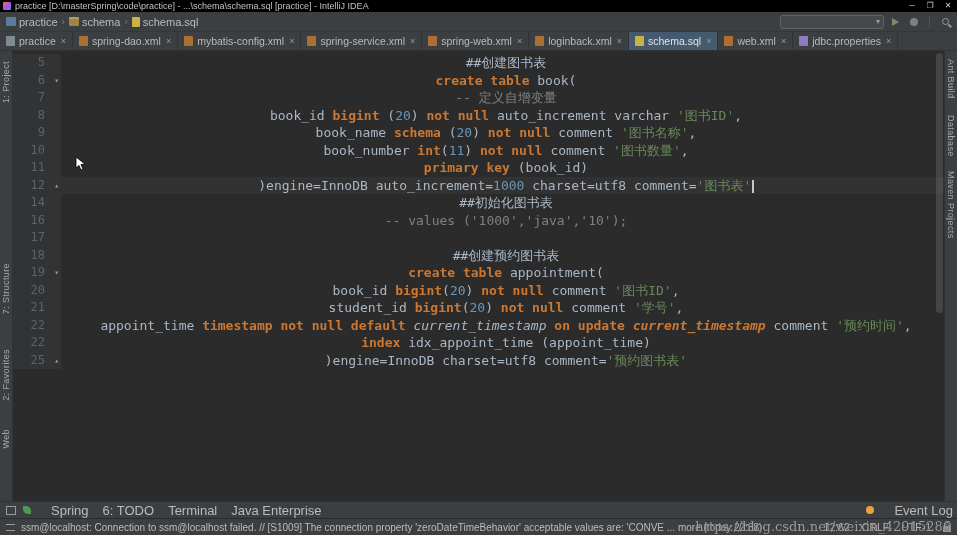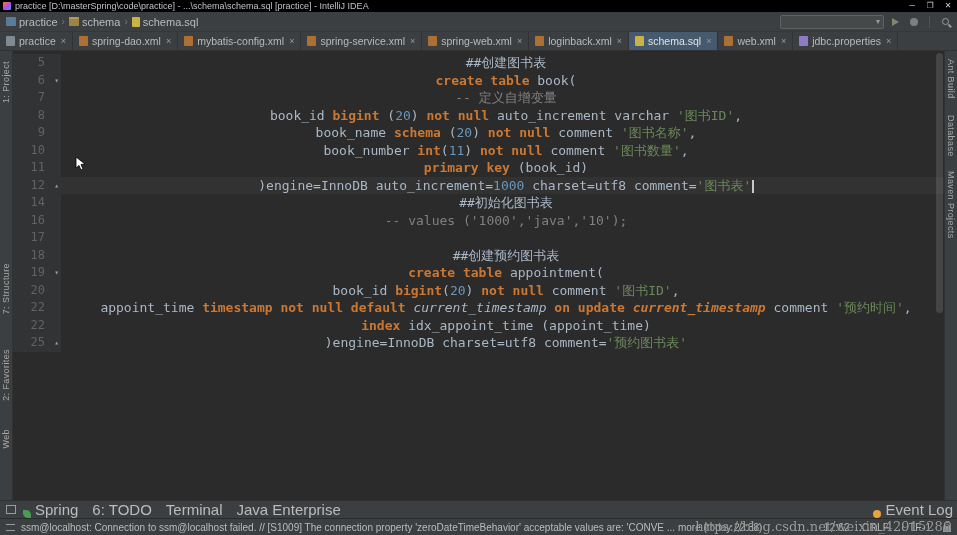--- a/index.html
+++ b/index.html
@@ -81,21 +81,21 @@
   .tok-ki { color:var(--kw,#CC7832); font-weight:bold; font-style:italic; }
   .caret { display:inline-block; width:1.5px; height:13px; background:#C8C8C8; vertical-align:middle; margin-left:1px; }
   .mouse-cursor { position:absolute; left:62px; top:105px; z-index:6; }
   .scrollbar { position:absolute; top:0; right:0; bottom:0; width:9px; }
   .scroll-thumb { position:absolute; top:2px; right:1px; width:7px; height:260px; background:rgba(166,166,166,.22); border-radius:4px; }
 
   
   .bottombar { flex:0 0 17px; display:flex; align-items:center; background:#3C3F41; border-top:1px solid #323232; padding:0 4px; }
   .switcher { width:10px; height:9px; border:1px solid #9A9A9A; margin:0 7px 0 2px; }
   .bb-group { display:flex; align-items:center; gap:14px; }
-  .bb-item { display:flex; align-items:flex-end; gap:4px; color:#BBBBBB; font-size:15px; white-space:nowrap; }
+  .bb-item { display:flex; align-items:center; gap:20px; color:#BBBBBB; font-size:13px; white-space:nowrap; }
   .bb-icon { width:8px; height:8px; border-radius:50%; display:inline-block; }
   .bb-icon.spring-leaf { background:#499C54; border-radius:0 60% 0 60%; }
   .bb-icon.event-dot { background:var(--accent-orange,#E8A33D); }
 
   
   .statusbar { flex:0 0 17px; display:flex; align-items:center; background:#3C3F41; border-top:1px solid #2B2B2B; padding:0 6px; }
   .sb-hamburger { width:9px; height:7px; border-top:1.5px solid #9A9A9A; border-bottom:1.5px solid #9A9A9A; margin-right:6px; flex:0 0 9px; }
   .sb-msg { color:#BBBBBB; font-size:10px; white-space:nowrap; overflow:hidden; text-overflow:ellipsis; flex:1; }
   .sb-right { display:flex; align-items:center; gap:12px; color:#BBBBBB; font-size:10.5px; margin-left:8px; }
   .lock-icon { width:8px; height:6px; background:#9A9A9A; position:relative; display:inline-block; margin-top:3px; }
@@ -262,20 +262,24 @@
             <div class="gutter-cell">18</div>
             <div class="code-cell"><span class="tok-p">##创建预约图书表</span></div>
           </div>
           <div class="code-row">
             <div class="gutter-cell">19<span class="fold">▾</span></div>
             <div class="code-cell"><span class="tok-k">create table</span><span class="tok-p"> appointment(</span></div>
           </div>
           <div class="code-row">
             <div class="gutter-cell">20</div>
             <div class="code-cell"><span class="tok-p">book_id </span><span class="tok-k">bigint</span><span class="tok-p">(</span><span class="tok-n">20</span><span class="tok-p">) </span><span class="tok-k">not null</span><span class="tok-p"> comment </span><span class="tok-s">'图书ID'</span><span class="tok-p">,</span></div>
+          </div>
+          <div class="code-row">
+            <div class="gutter-cell">21</div>
+            <div class="code-cell"><span class="tok-p">student_id </span><span class="tok-k">bigint</span><span class="tok-p">(</span><span class="tok-n">20</span><span class="tok-p">) </span><span class="tok-k">not null</span><span class="tok-p"> comment </span><span class="tok-s">'学号'</span><span class="tok-p">,</span></div>
           </div>
           <div class="code-row">
             <div class="gutter-cell">22</div>
             <div class="code-cell"><span class="tok-p">appoint_time </span><span class="tok-k">timestamp not null default </span><span class="tok-pi">current_timestamp</span><span class="tok-p"> </span><span class="tok-k">on update</span><span class="tok-p"> </span><span class="tok-ki">current_timestamp</span><span class="tok-p"> comment </span><span class="tok-s">'预约时间'</span><span class="tok-p">,</span></div>
           </div>
           <div class="code-row">
             <div class="gutter-cell">22</div>
             <div class="code-cell"><span class="tok-k">index</span><span class="tok-p"> idx_appoint_time (appoint_time)</span></div>
           </div>
           <div class="code-row">

